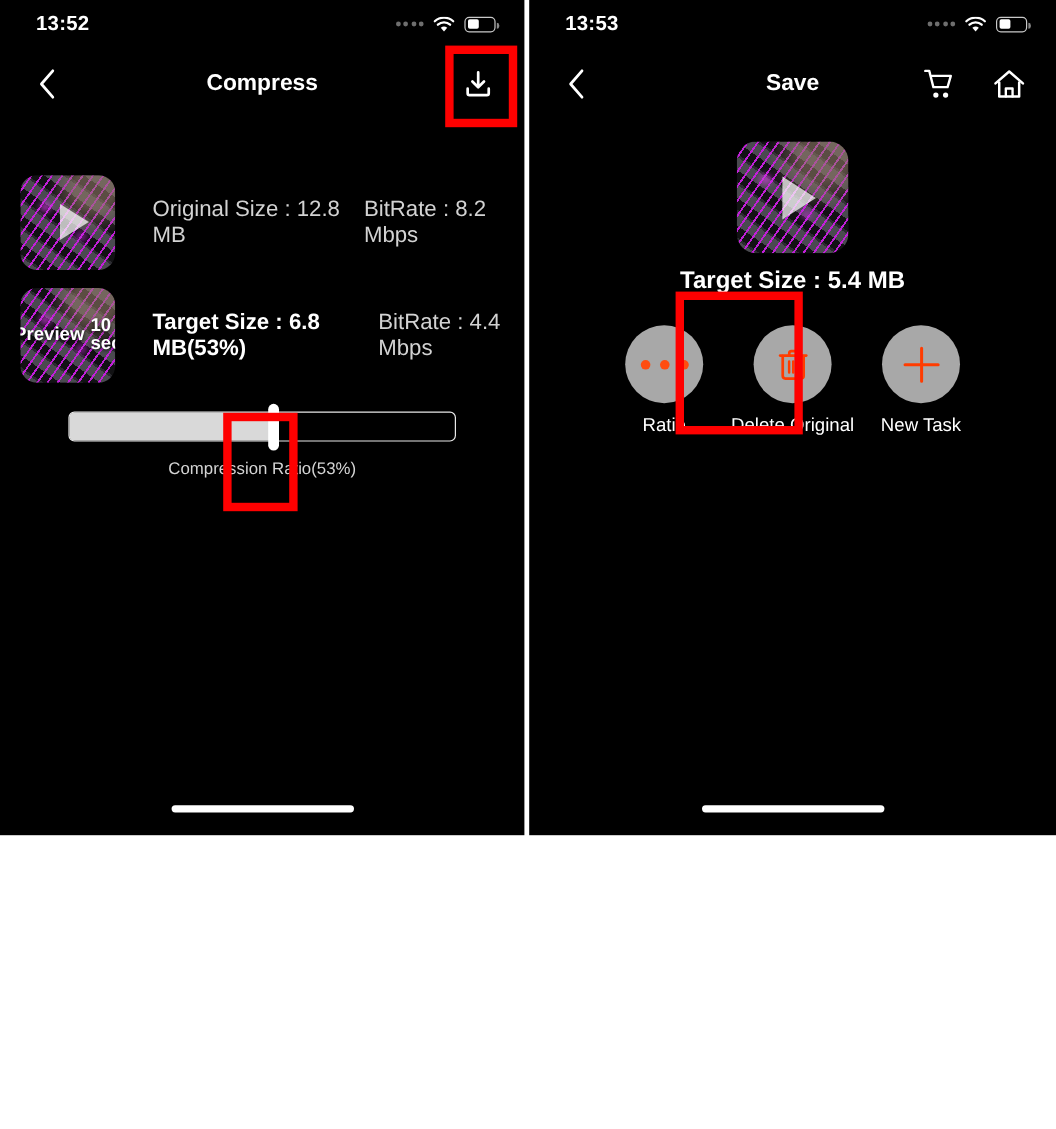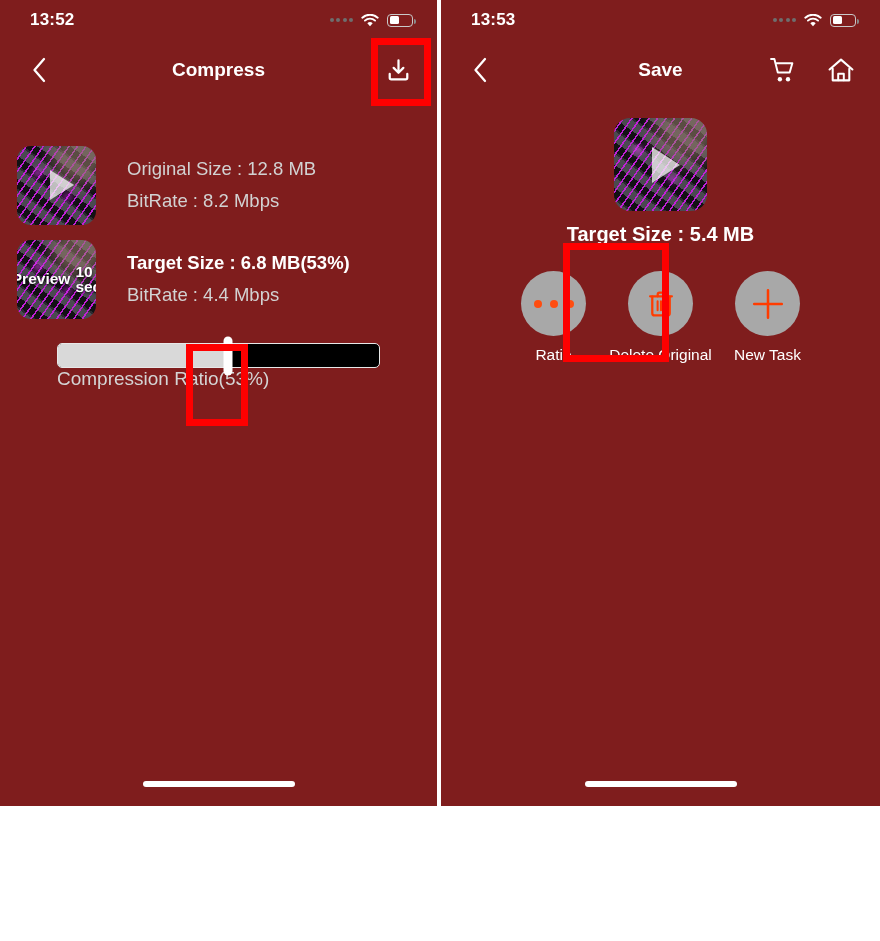--- a/index.html
+++ b/index.html
@@ -9,22 +9,22 @@
     font-family: "Liberation Sans", sans-serif;
     overflow: hidden;
   }
   .screens {
     display: flex;
     width: 880px; height: 941px;
     background: #ffffff;
   }
   .phone {
     position: relative;
-    width: 437px; height: 806px;
-    background: #7f1d1d;
+    width: 437px; height: 696px;
+    background: #000000;
     overflow: hidden;
   }
   .phone.right { width: 439px; margin-left: 4px; }
 
   
   .statusbar {
     height: 40px;
     display: flex; align-items: center;
     padding: 0 24px 0 30px;
     position: relative;
@@ -109,21 +109,21 @@
     position: absolute; inset: 0;
     display: flex; flex-direction: row;
     align-items: center; justify-content: center;
     gap: 5px;
   }
   .preview-overlay span {
     color: #ffffff; font-size: 15.5px; font-weight: bold;
     text-shadow: 0 1px 3px rgba(0,0,0,.95);
     line-height: 1;
   }
-  .info-text { margin-left: 31px; display: flex; flex-direction: column; gap: 10px; }
+  .info-text { margin-left: 31px; display: flex; gap: 10px; }
   .info-line { color: #d2d2d2; font-size: 18.5px; }
   .info-line.strong { color: #ffffff; font-weight: bold; }
 
   
   .slider-wrap { margin-top: 25px; padding: 0 57px; position: relative; }
   .slider-track {
     height: 25px; border-radius: 5px;
     background: #000000;
     border: 1.5px solid #e8e8e8;
     position: relative; overflow: visible;
@@ -134,22 +134,22 @@
     background: #d9d9d9; border-radius: 3.5px 0 0 3.5px;
   }
   .slider-thumb {
     position: absolute; top: 50%;
     transform: translate(-50%, -50%);
     width: 9px; height: 39px;
     background: #ffffff; border-radius: 5px;
     cursor: pointer;
   }
   .slider-label {
-    text-align: left;
-    color: #d4d4d4; font-size: 19px;
+    margin-top: 14px; text-align: center;
+    color: #d4d4d4; font-size: 14px;
   }
 
   
   .save-hero { margin-top: 18px; display: flex; flex-direction: column; align-items: center; }
   .save-hero .thumb { width: 93px; height: 93px; border-radius: 16px; }
   .save-hero .play-tri {
     border-left-width: 28px; border-top-width: 18px; border-bottom-width: 18px;
   }
   .target-size {
     margin-top: 12px; color: #ffffff;

